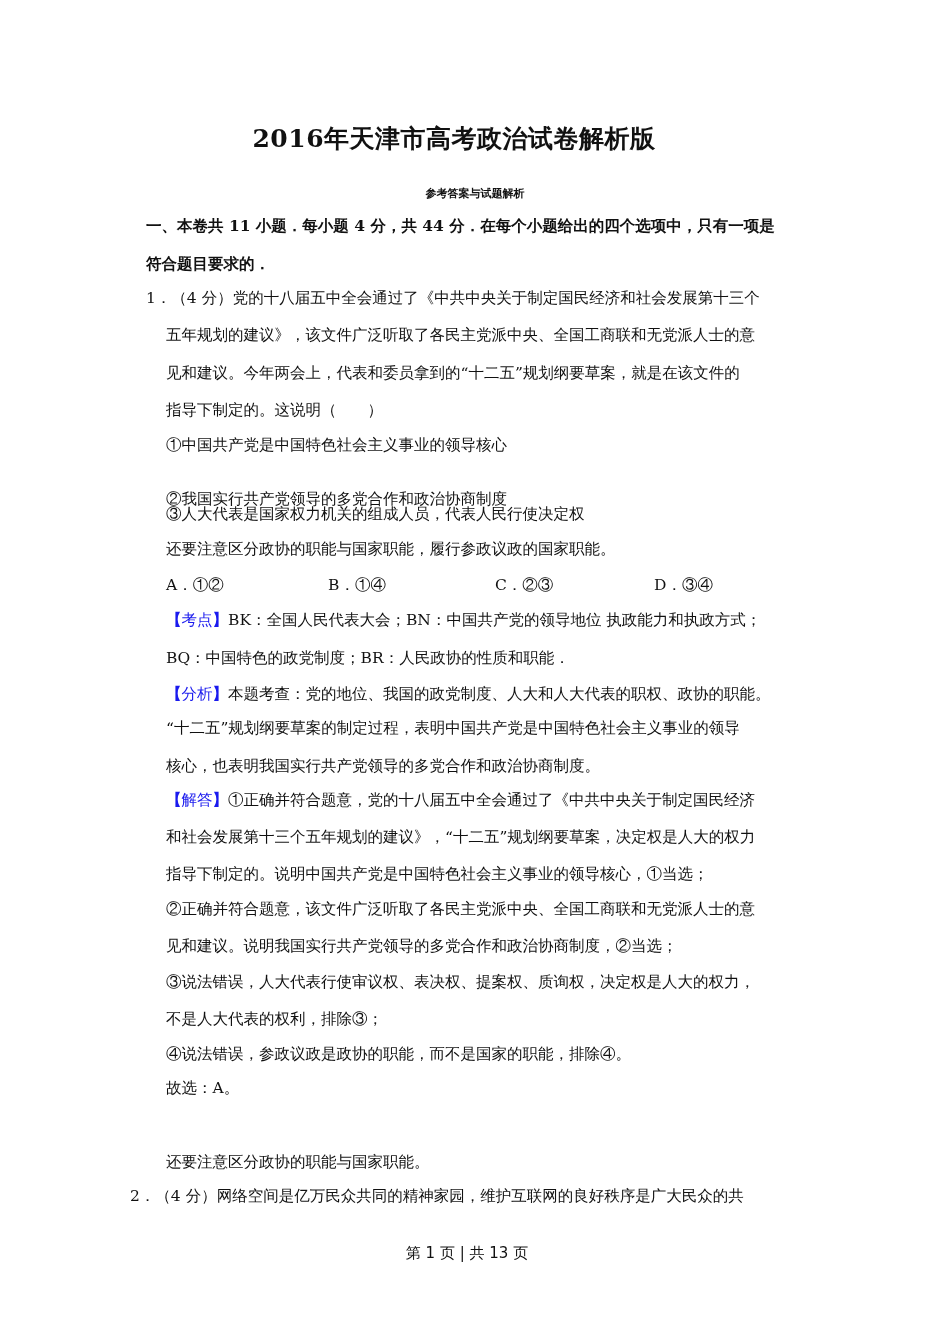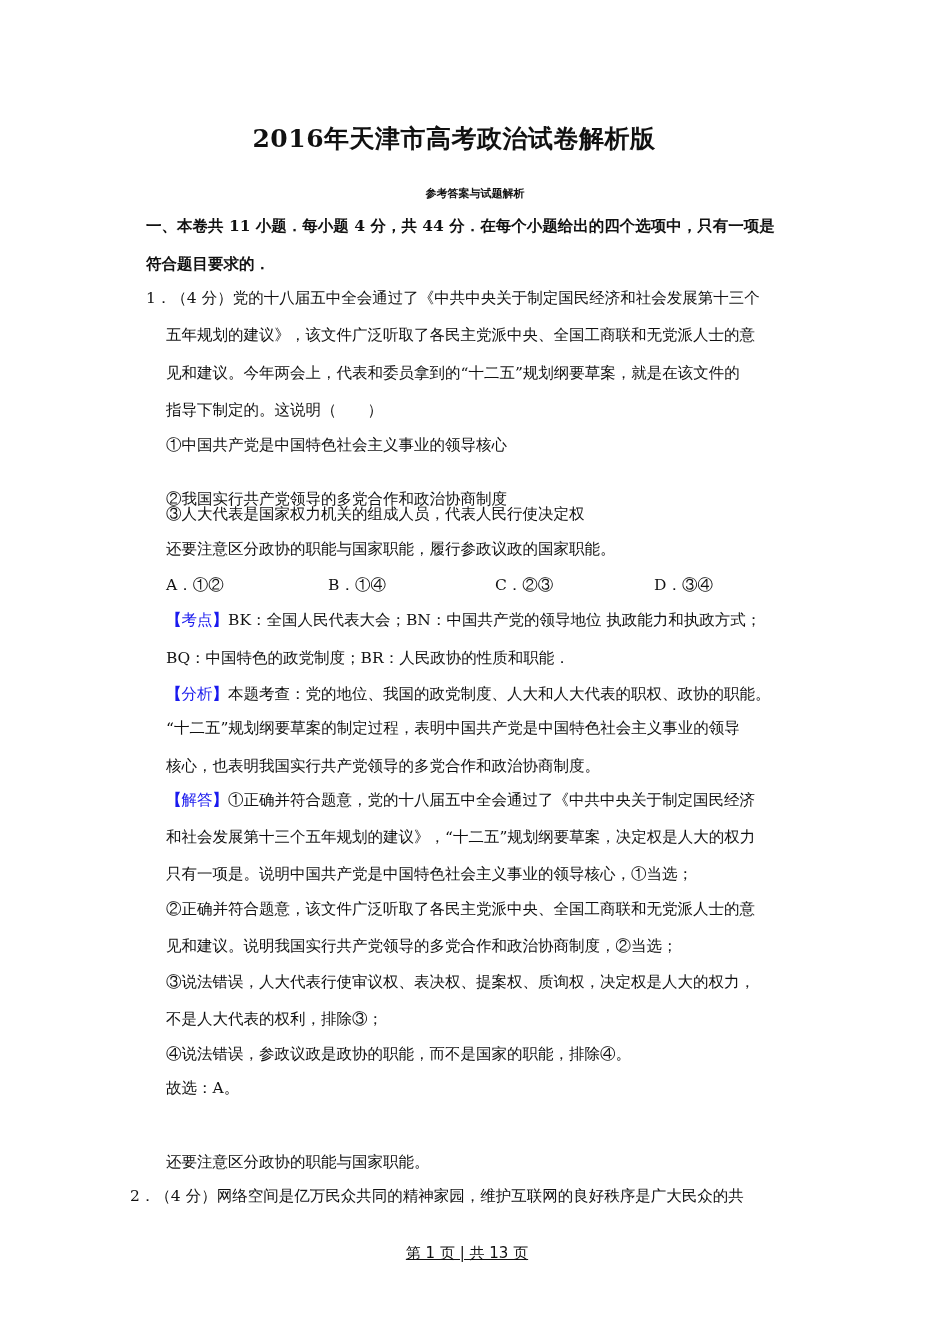--- a/index.html
+++ b/index.html
@@ -19,21 +19,21 @@
   }
   .line {
     position: absolute; font-size: 15.5px; line-height: 20px; white-space: nowrap;
   }
   .bold { font-weight: bold; }
   .tag { color: #1a1aee; }
   .tag .br { font-weight: bold; }
   .opt { position: absolute; font-size: 15.5px; line-height: 20px; white-space: nowrap; }
   .footer {
     position: absolute; left: 0; width: 934px; top: 1244px; text-align: center;
-    font-size: 15px; font-family: "DejaVu Sans", "Liberation Sans", sans-serif; text-decoration: underline;
+    font-size: 15px; font-family: "DejaVu Sans", "Liberation Sans", sans-serif;
   }
 </style>
 </head>
 <body>
 
 <div class="page">
 
   <div class="title">2016年天津市高考政治试卷解析版</div>
   <div class="subtitle">参考答案与试题解析</div>
 
@@ -63,21 +63,21 @@
   <div class="line" style="left:166px; top:684px;">
     <span class="tag"><span class="br">【</span><span>分析</span><span class="br">】</span></span><span>本题考查：党的地位、我国的政党制度、人大和人大代表的职权、政协的职能。</span>
   </div>
   <div class="line" style="left:166px; top:718px;">“十二五”规划纲要草案的制定过程，表明中国共产党是中国特色社会主义事业的领导</div>
   <div class="line" style="left:166px; top:756px;">核心，也表明我国实行共产党领导的多党合作和政治协商制度。</div>
 
   <div class="line" style="left:166px; top:790px;">
     <span class="tag"><span class="br">【</span><span>解答</span><span class="br">】</span></span><span>①正确并符合题意，党的十八届五中全会通过了《中共中央关于制定国民经济</span>
   </div>
   <div class="line" style="left:166px; top:827px;">和社会发展第十三个五年规划的建议》，“十二五”规划纲要草案，决定权是人大的权力</div>
-  <div class="line" style="left:166px; top:864px;">只有一项是。说明中国共产党是中国特色社会主义事业的领导核心，①当选；</div>
+  <div class="line" style="left:166px; top:864px;">指导下制定的。说明中国共产党是中国特色社会主义事业的领导核心，①当选；</div>
   <div class="line" style="left:166px; top:899px;">②正确并符合题意，该文件广泛听取了各民主党派中央、全国工商联和无党派人士的意</div>
   <div class="line" style="left:166px; top:936px;">见和建议。说明我国实行共产党领导的多党合作和政治协商制度，②当选；</div>
   <div class="line" style="left:166px; top:972px;">③说法错误，人大代表行使审议权、表决权、提案权、质询权，决定权是人大的权力，</div>
   <div class="line" style="left:166px; top:1009px;">不是人大代表的权利，排除③；</div>
   <div class="line" style="left:166px; top:1044px;">④说法错误，参政议政是政协的职能，而不是国家的职能，排除④。</div>
   <div class="line" style="left:166px; top:1078px;">故选：A。</div>
 
   <div class="line" style="left:166px; top:1152px;">还要注意区分政协的职能与国家职能。</div>
 
   <div class="line" style="left:130px; top:1186px;">2．（4 分）网络空间是亿万民众共同的精神家园，维护互联网的良好秩序是广大民众的共</div>

